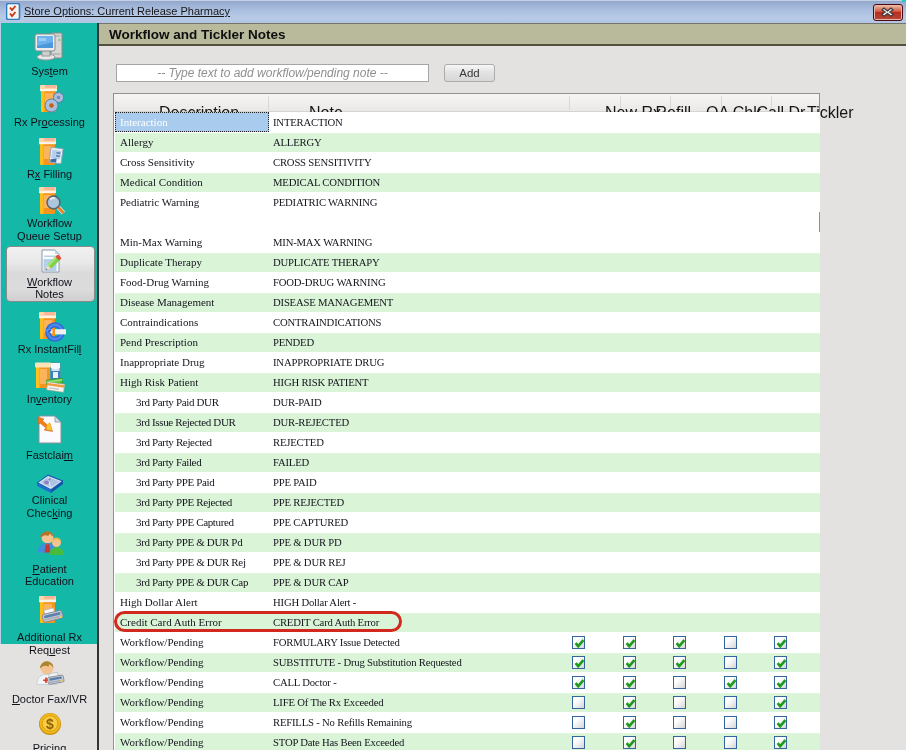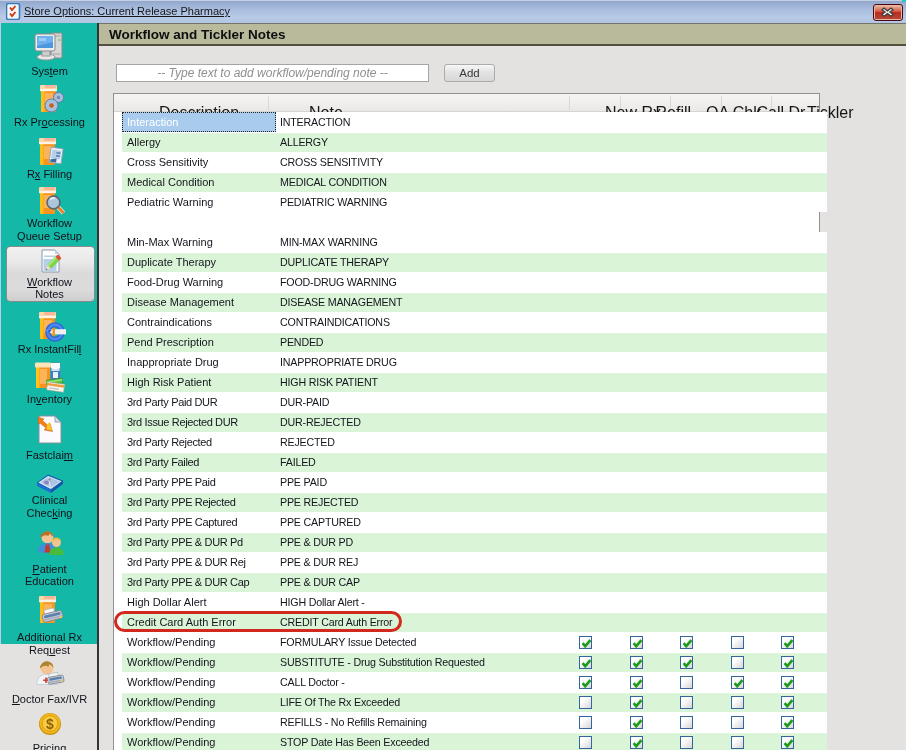--- a/index.html
+++ b/index.html
@@ -18,26 +18,26 @@
 #inputbox { position:absolute; left:116px; top:64px; width:313px; height:18px; background:#fff; border:1px solid #a5a5a5; }
 #phold { width:100%; text-align:center; font-size:12px; color:#8f8f8f; line-height:16px;font-style:italic; }
 #addbtn { position:absolute; left:444px; top:64px; width:51px; height:18px; border:1px solid #ababab; border-radius:3px;
   background:linear-gradient(#f7f7f7, #e3e3e3 45%, #d7d7d7); font-size:11.5px; color:#3a3a3a; text-align:center; line-height:16px; }
 #tbl { position:absolute; left:113px; top:93px; width:707px; height:657px; background:#fff;
   border:1px solid #929190; border-bottom:none; }
 #thead { position:absolute; left:0; top:0; width:100%; height:18px;
   background:linear-gradient(#f6f5f4, #efeeec 60%, #e9e8e6); border-bottom:1px solid #d5d4d2; }
 .hl { position:absolute; top:10px; font-size:16px; color:#141414; line-height:17px; white-space:nowrap;padding-left:36px; }
 .hc { text-align:center; }
-.tr { position:absolute; left:8px; width:100%; height:20px; }
+.tr { position:absolute; left:1px; width:100%; height:20px;font-family:Liberation Serif, serif; }
 .rw { background:#fff; }
 .rg { background:#d9f4d6; box-shadow:inset 0 1.2px 0 #fff; }
 .dc { position:absolute; left:0; top:0; width:154px; height:20px; padding-left:5px;
   font-size:11px; color:#15151e; line-height:20px; white-space:nowrap; }
-.d3 { letter-spacing:-0.35px; }
+.d3 { letter-spacing:-0.35px;margin-left:16px; }
 .sel { background:#a9ccee; color:#fff; outline:1px dotted #222; outline-offset:-1px; }
 .nc { position:absolute; left:154px; top:0; width:301px; height:20px; padding-left:4px;
   font-size:10.7px; letter-spacing:-0.2px; color:#15151e; line-height:20px; white-space:nowrap; }
 .cb { position:absolute; width:13px; height:13px; border:1.6px solid #35659e;
   background:linear-gradient(135deg, #fff 30%, #ededed 60%, #d5d5d5 100%); }
 .slbl { position:absolute; left:0; width:97px; text-align:center; font-size:11px; color:#10101a; line-height:11px; white-space:nowrap; }
 #selbox { position:absolute; left:5px; top:223px; width:89px; height:56px; border:1.5px solid #8a8a8a; border-radius:4px;
   background:linear-gradient(#f1f1f1 0%, #e9e9e9 28%, #dadada 48%, #dcdcdc 78%, #cecece 100%); }
 #redmark { position:absolute; left:114px; top:611px; width:288px; height:21px; border:3px solid #d3281e; border-radius:11px; }
 #cornerTR { position:absolute; right:0px; top:0px; width:4px; height:2px; background:#27c8c1; }

